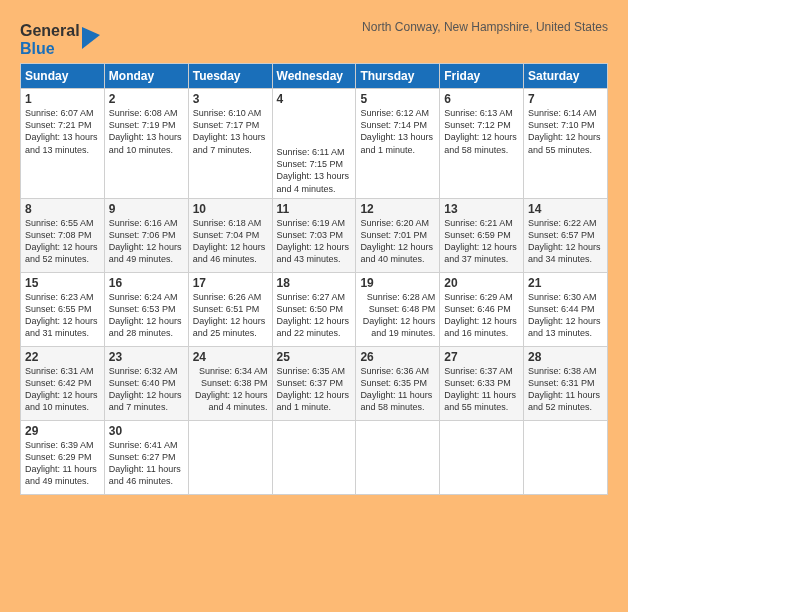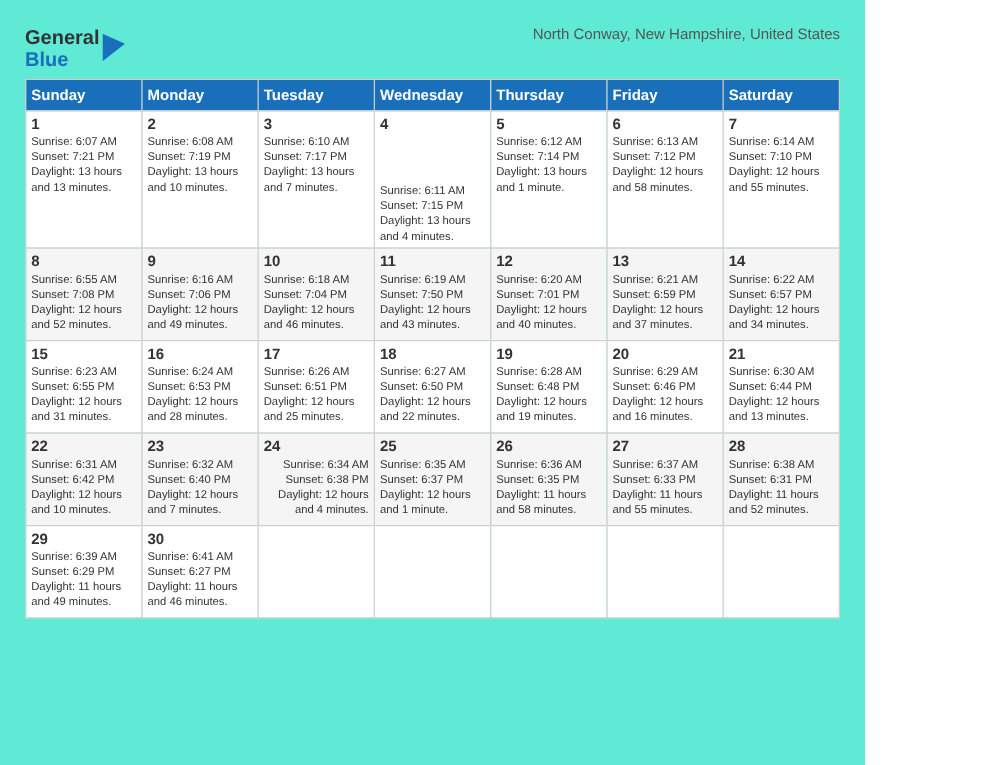--- a/index.html
+++ b/index.html
@@ -4,24 +4,24 @@
   <style>
     * { margin: 0; padding: 0; box-sizing: border-box; }
     body {
       font-family: Arial, sans-serif;
       background: #fff;
       width: 792px;
       height: 612px;
       overflow: hidden;
     }
     .page {
-      width: 692px;
+      width: 628px;
       height: 612px;
       padding: 18px 20px 10px 20px;
-      background: #5eead4;
+      background: #fdba74;
     }
     .header-area {
       display: flex;
       align-items: flex-start;
       justify-content: space-between;
       margin-bottom: 6px;
     }
     .logo {
       display: flex;
       align-items: center;
@@ -188,21 +188,21 @@
           </td>
           <td>
             <span class="day-num">10</span>
             <div class="day-info" style="white-space: pre-line;">Sunrise: 6:18 AM
 Sunset: 7:04 PM
 Daylight: 12 hours and 46 minutes.</div>
           </td>
           <td>
             <span class="day-num">11</span>
             <div class="day-info" style="white-space: pre-line;">Sunrise: 6:19 AM
-Sunset: 7:50 PM
+Sunset: 7:03 PM
 Daylight: 12 hours and 43 minutes.</div>
           </td>
           <td>
             <span class="day-num">12</span>
             <div class="day-info" style="white-space: pre-line;">Sunrise: 6:20 AM
 Sunset: 7:01 PM
 Daylight: 12 hours and 40 minutes.</div>
           </td>
           <td>
             <span class="day-num">13</span>
@@ -237,21 +237,21 @@
 Daylight: 12 hours and 25 minutes.</div>
           </td>
           <td>
             <span class="day-num">18</span>
             <div class="day-info" style="white-space: pre-line;">Sunrise: 6:27 AM
 Sunset: 6:50 PM
 Daylight: 12 hours and 22 minutes.</div>
           </td>
           <td>
             <span class="day-num">19</span>
-            <div class="day-info" style="white-space: pre-line;">Sunrise: 6:28 AM
+            <div class="day-info" style="white-space: pre-line; text-align: right;">Sunrise: 6:28 AM
 Sunset: 6:48 PM
 Daylight: 12 hours and 19 minutes.</div>
           </td>
           <td>
             <span class="day-num">20</span>
             <div class="day-info" style="white-space: pre-line;">Sunrise: 6:29 AM
 Sunset: 6:46 PM
 Daylight: 12 hours and 16 minutes.</div>
           </td>
           <td>

